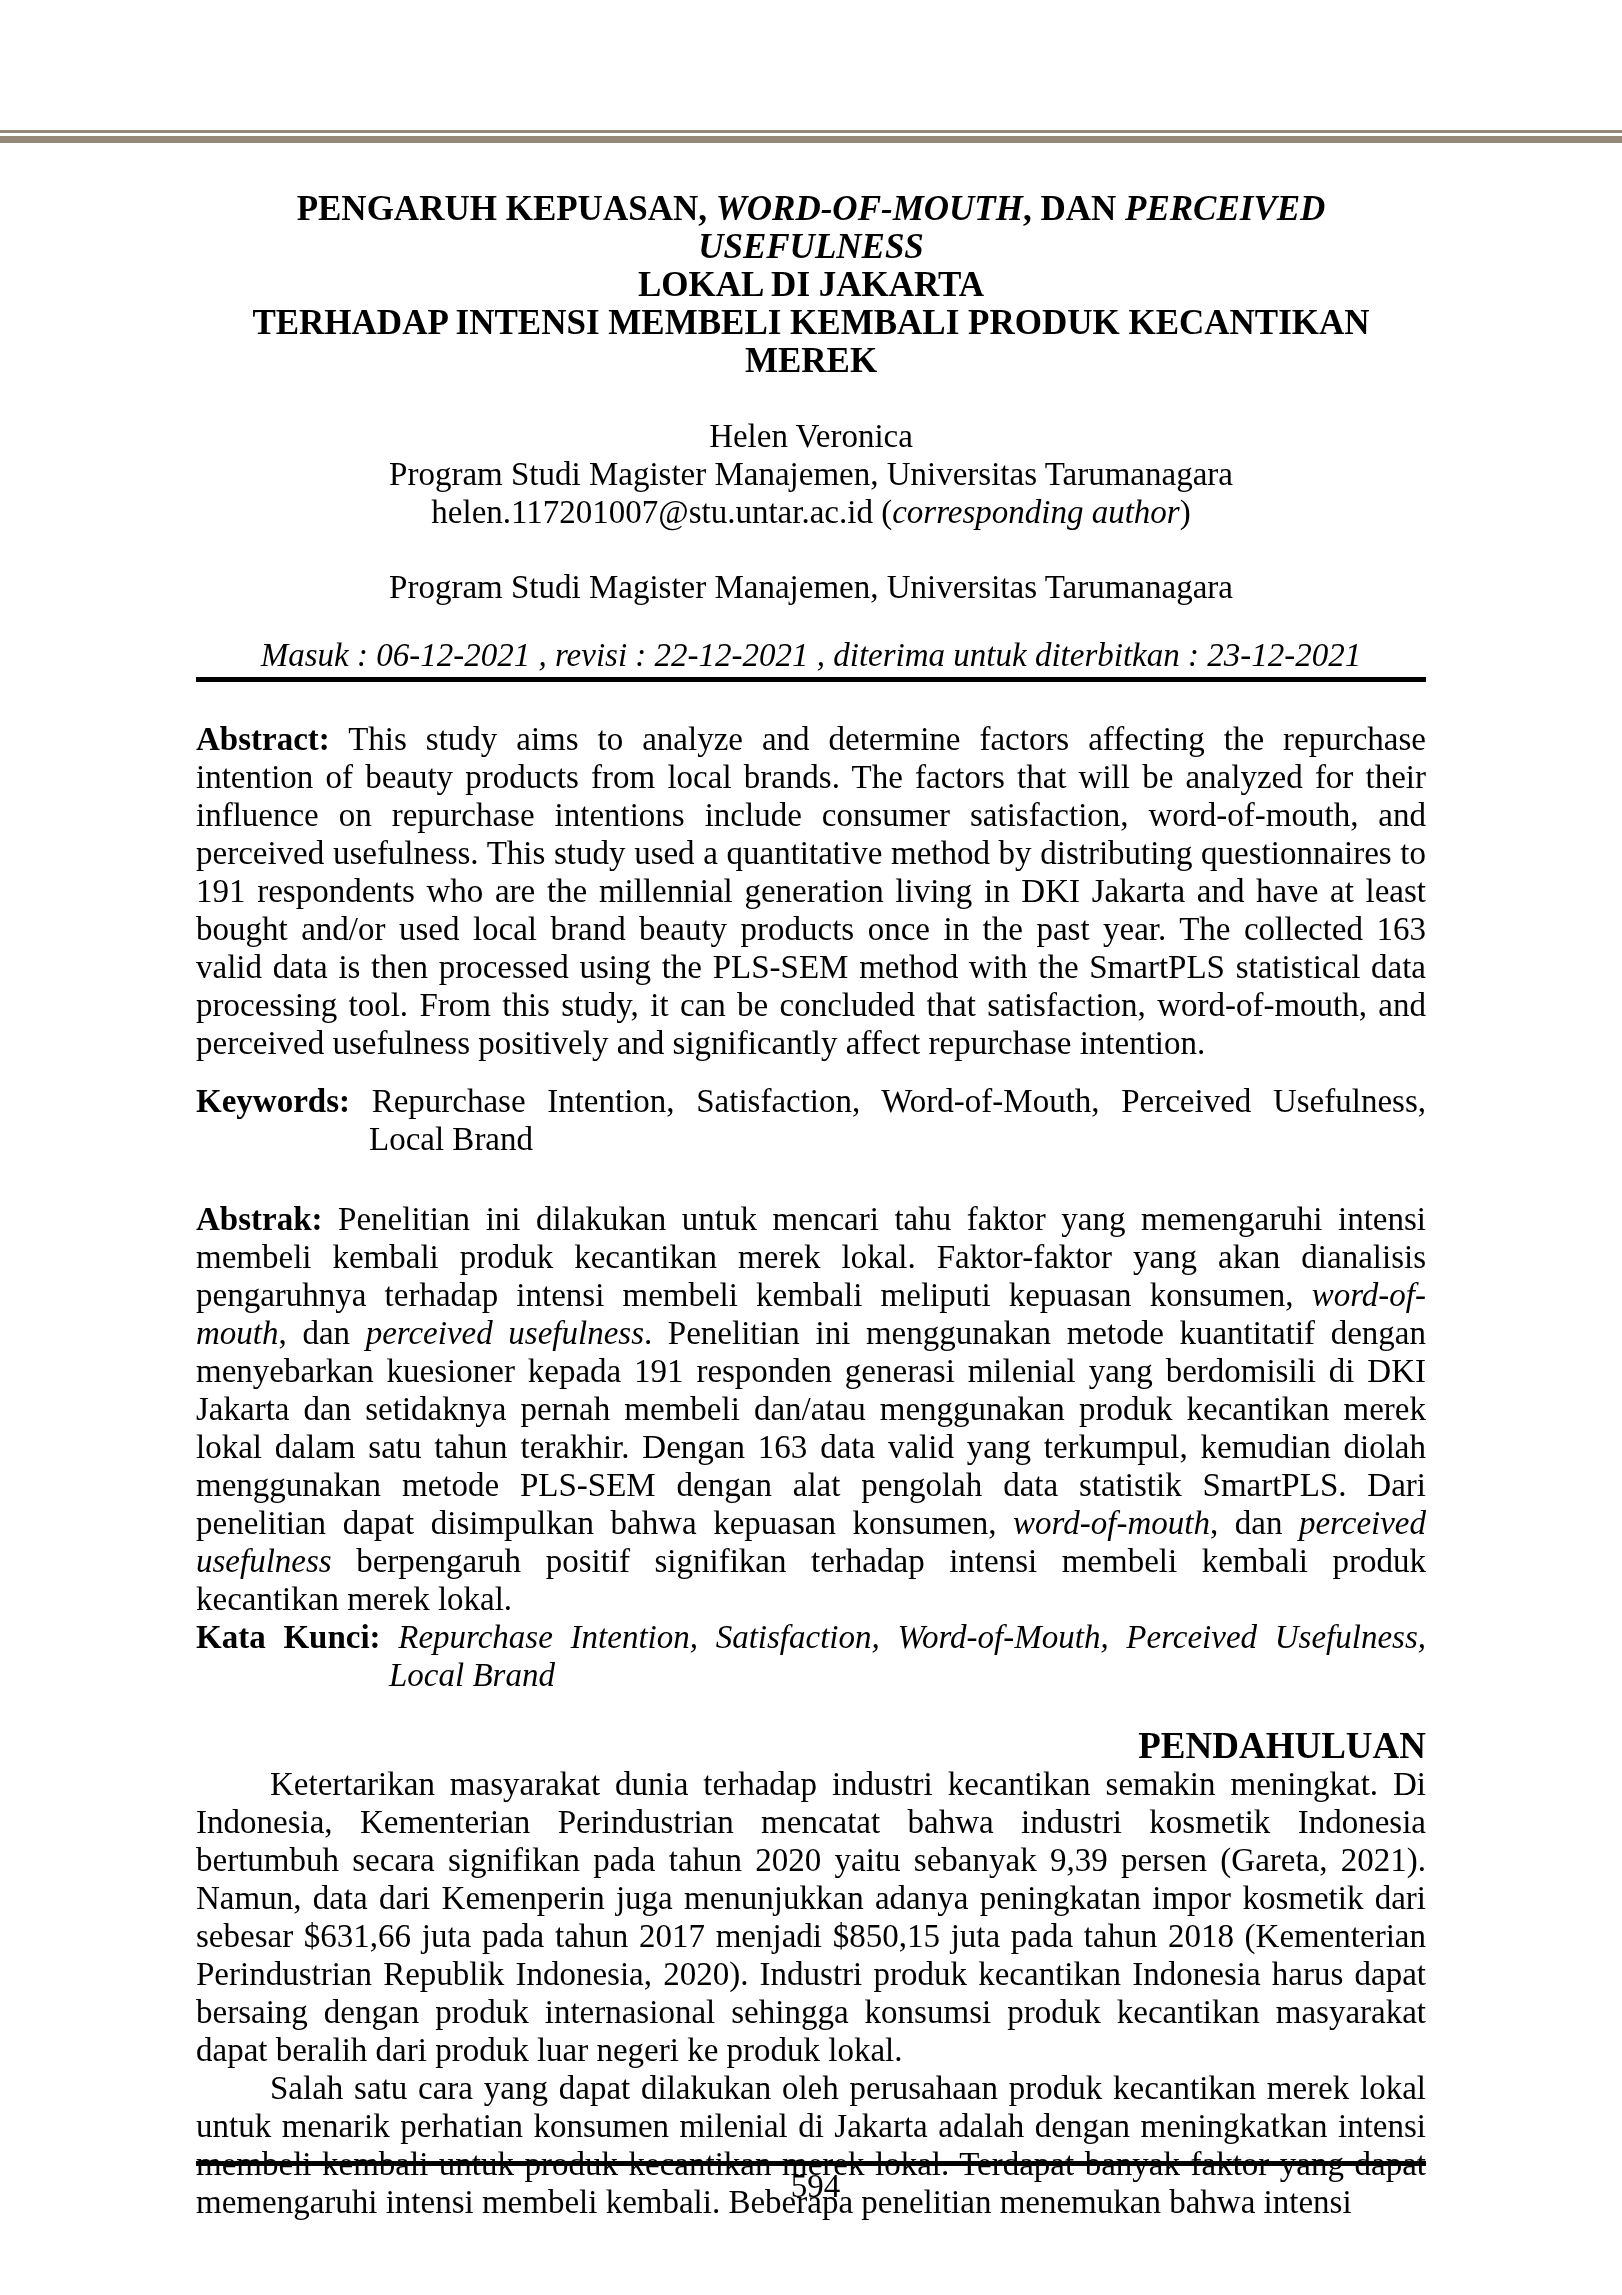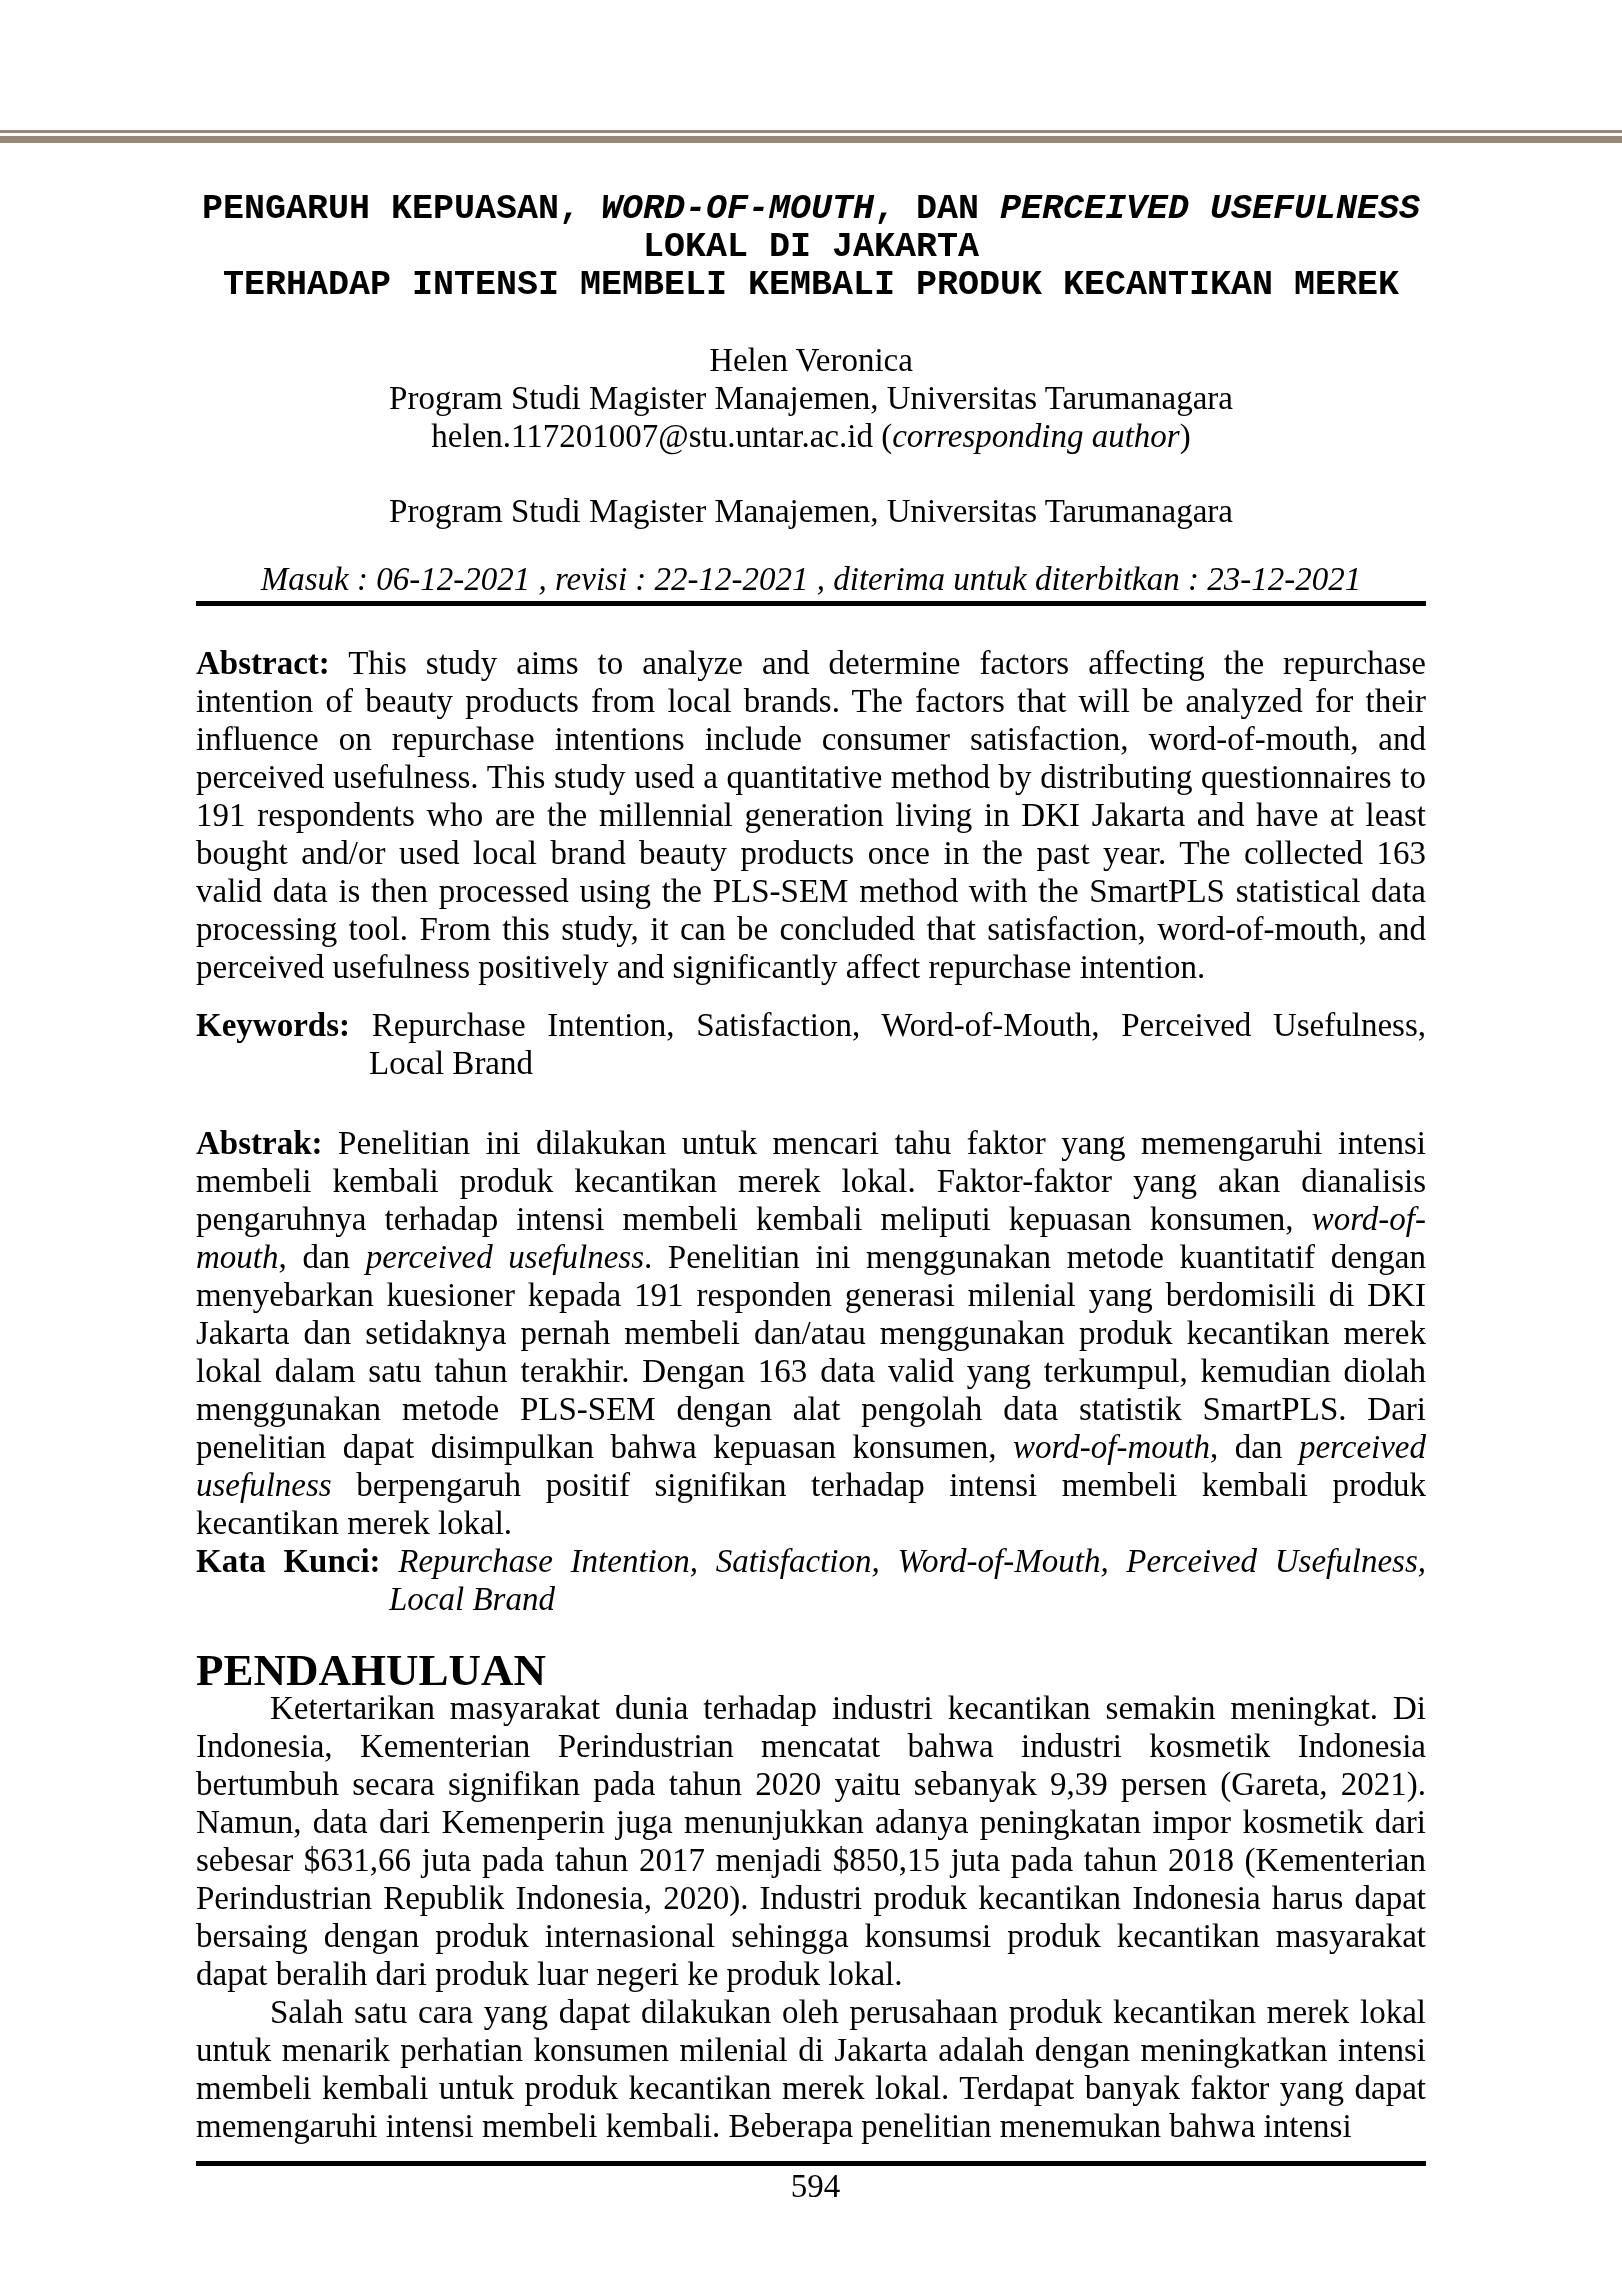--- a/index.html
+++ b/index.html
@@ -8,31 +8,31 @@
     width:1623px;height:2295px;
     background:#ffffff;
     font-family:"Liberation Serif","DejaVu Serif",serif;
     font-size:33px;line-height:38px;color:#000;
     overflow:hidden;
   }
   .content{position:relative;margin:0 196px;width:1230px;}
   .topbar{padding-top:130px;}
   .bar-thin{height:3.3px;margin-bottom:2.6px;}
   .bar-thick{height:7.2px;}
-  .title{margin:47px 0 0 0;font-size:35px;line-height:38px;font-weight:bold;text-align:center;font-family:Liberation Mono, monospace;}
+  .title{margin:47px 0 0 0;font-size:35px;line-height:38px;font-weight:bold;text-align:center;}
   .author-block{margin-top:37px;text-align:center;}
   .history{margin-top:30px;text-align:center;font-style:italic;}
   .rule-black{height:5.2px;margin-top:2.6px;}
   p{margin:0;}
   .just{text-align:justify;}
   .abstract-en{margin-top:38px;}
   .hang-keywords{padding-left:173px;text-indent:-173px;text-align:justify;margin-top:20px;}
   .hang-kata{padding-left:193px;text-indent:-193px;text-align:justify;}
   .abstract-id{margin-top:42px;}
-  .section-heading{margin:33px 0 0 0;font-size:45px;line-height:38px;font-weight:bold;}
+  .section-heading{margin:33px 0 0 0;font-size:37px;line-height:38px;font-weight:bold;text-align:right;}
   .indent{text-indent:74px;}
   .footer-rule{position:absolute;left:196px;top:2161px;width:1230px;height:5.2px;margin:0;}
   .page-number{position:absolute;left:4px;top:2167px;width:100%;text-align:center;}
   .it{font-style:italic;}
   .bd{font-weight:bold;}
 </style>
 </head>
 <body>
 
 <div class="page">

